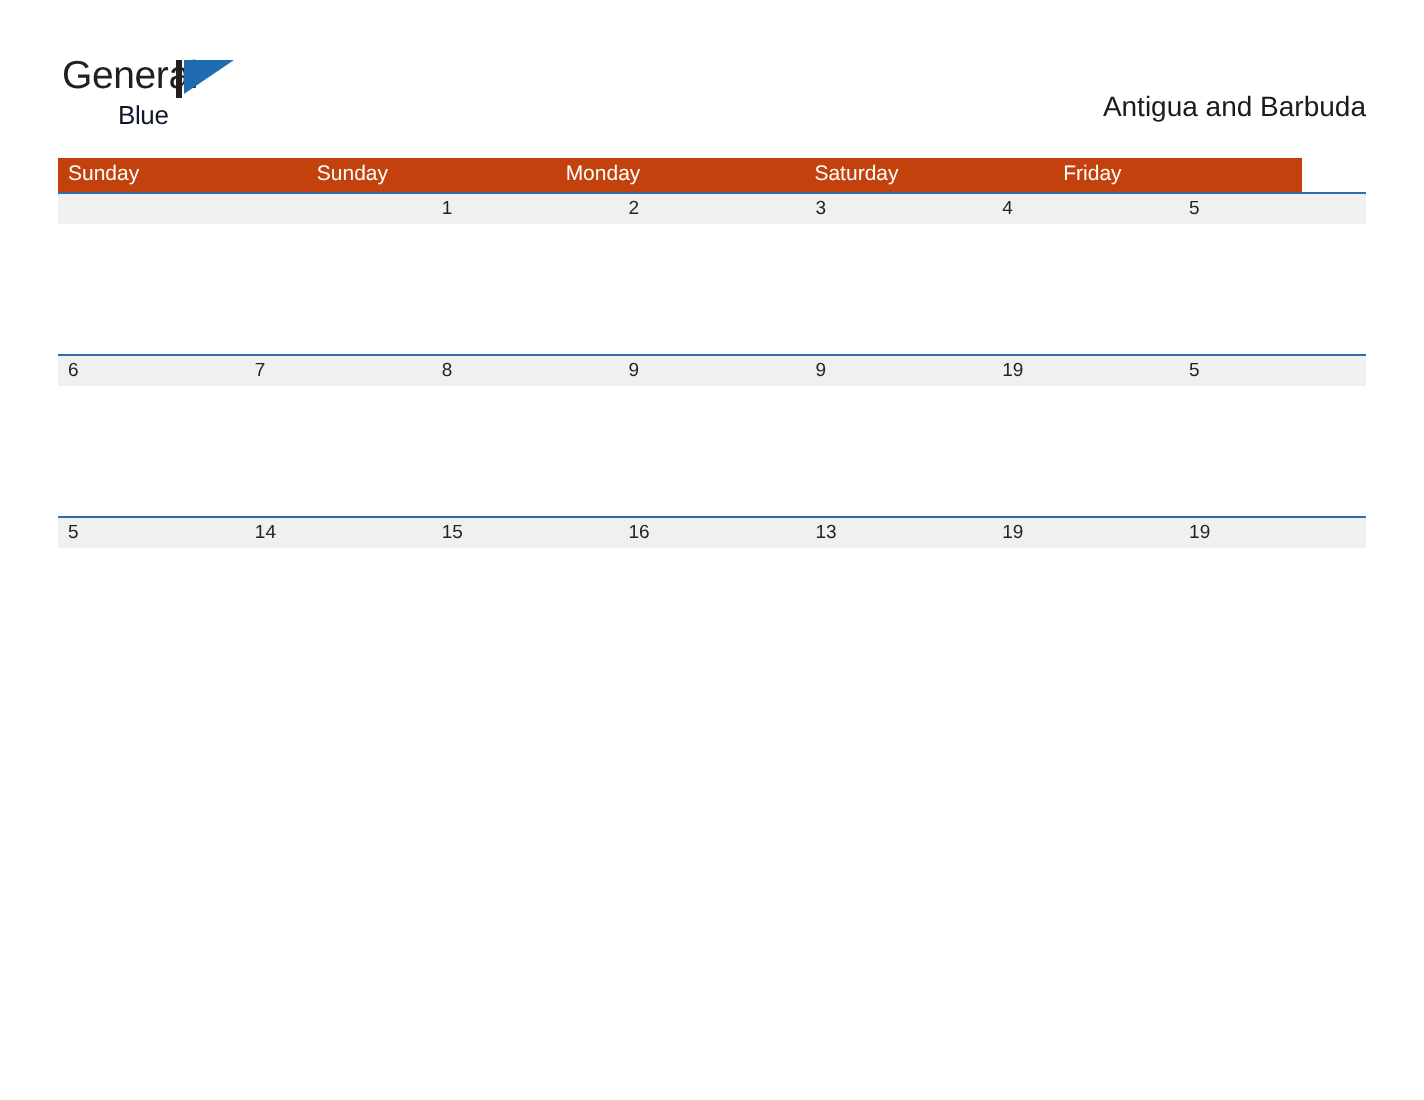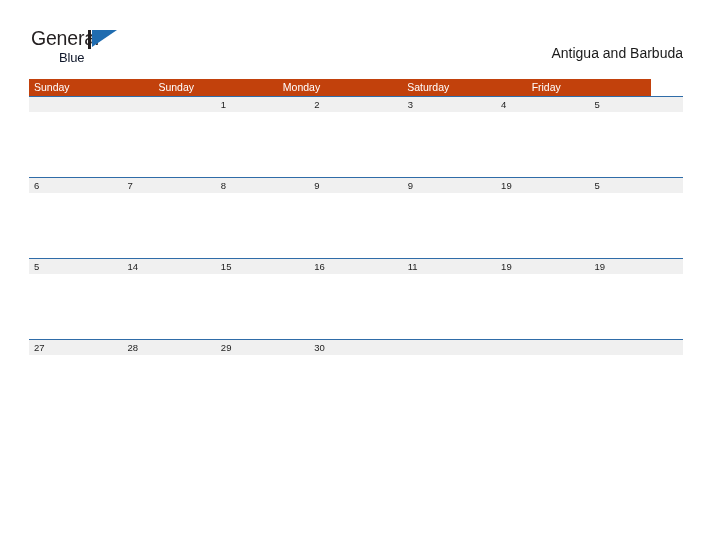--- a/index.html
+++ b/index.html
@@ -216,36 +216,27 @@
       </div>
       <div class="week-body"></div>
     </div>
 
     <div class="week-row">
       <div class="week-band">
         <div class="day-cell">5</div>
         <div class="day-cell">14</div>
         <div class="day-cell">15</div>
         <div class="day-cell">16</div>
-        <div class="day-cell">11</div>
+        <div class="day-cell">13</div>
         <div class="day-cell">19</div>
         <div class="day-cell">19</div>
       </div>
       <div class="week-body"></div>
     </div>
 
 
     <div class="week-row">
-      <div class="week-band">
-        <div class="day-cell">27</div>
-        <div class="day-cell">28</div>
-        <div class="day-cell">29</div>
-        <div class="day-cell">30</div>
-        <div class="day-cell"></div>
-        <div class="day-cell"></div>
-        <div class="day-cell"></div>
-      </div>
       <div class="week-body"></div>
     </div>
 
   </div>
 
 </div>
 
 </body></html>

